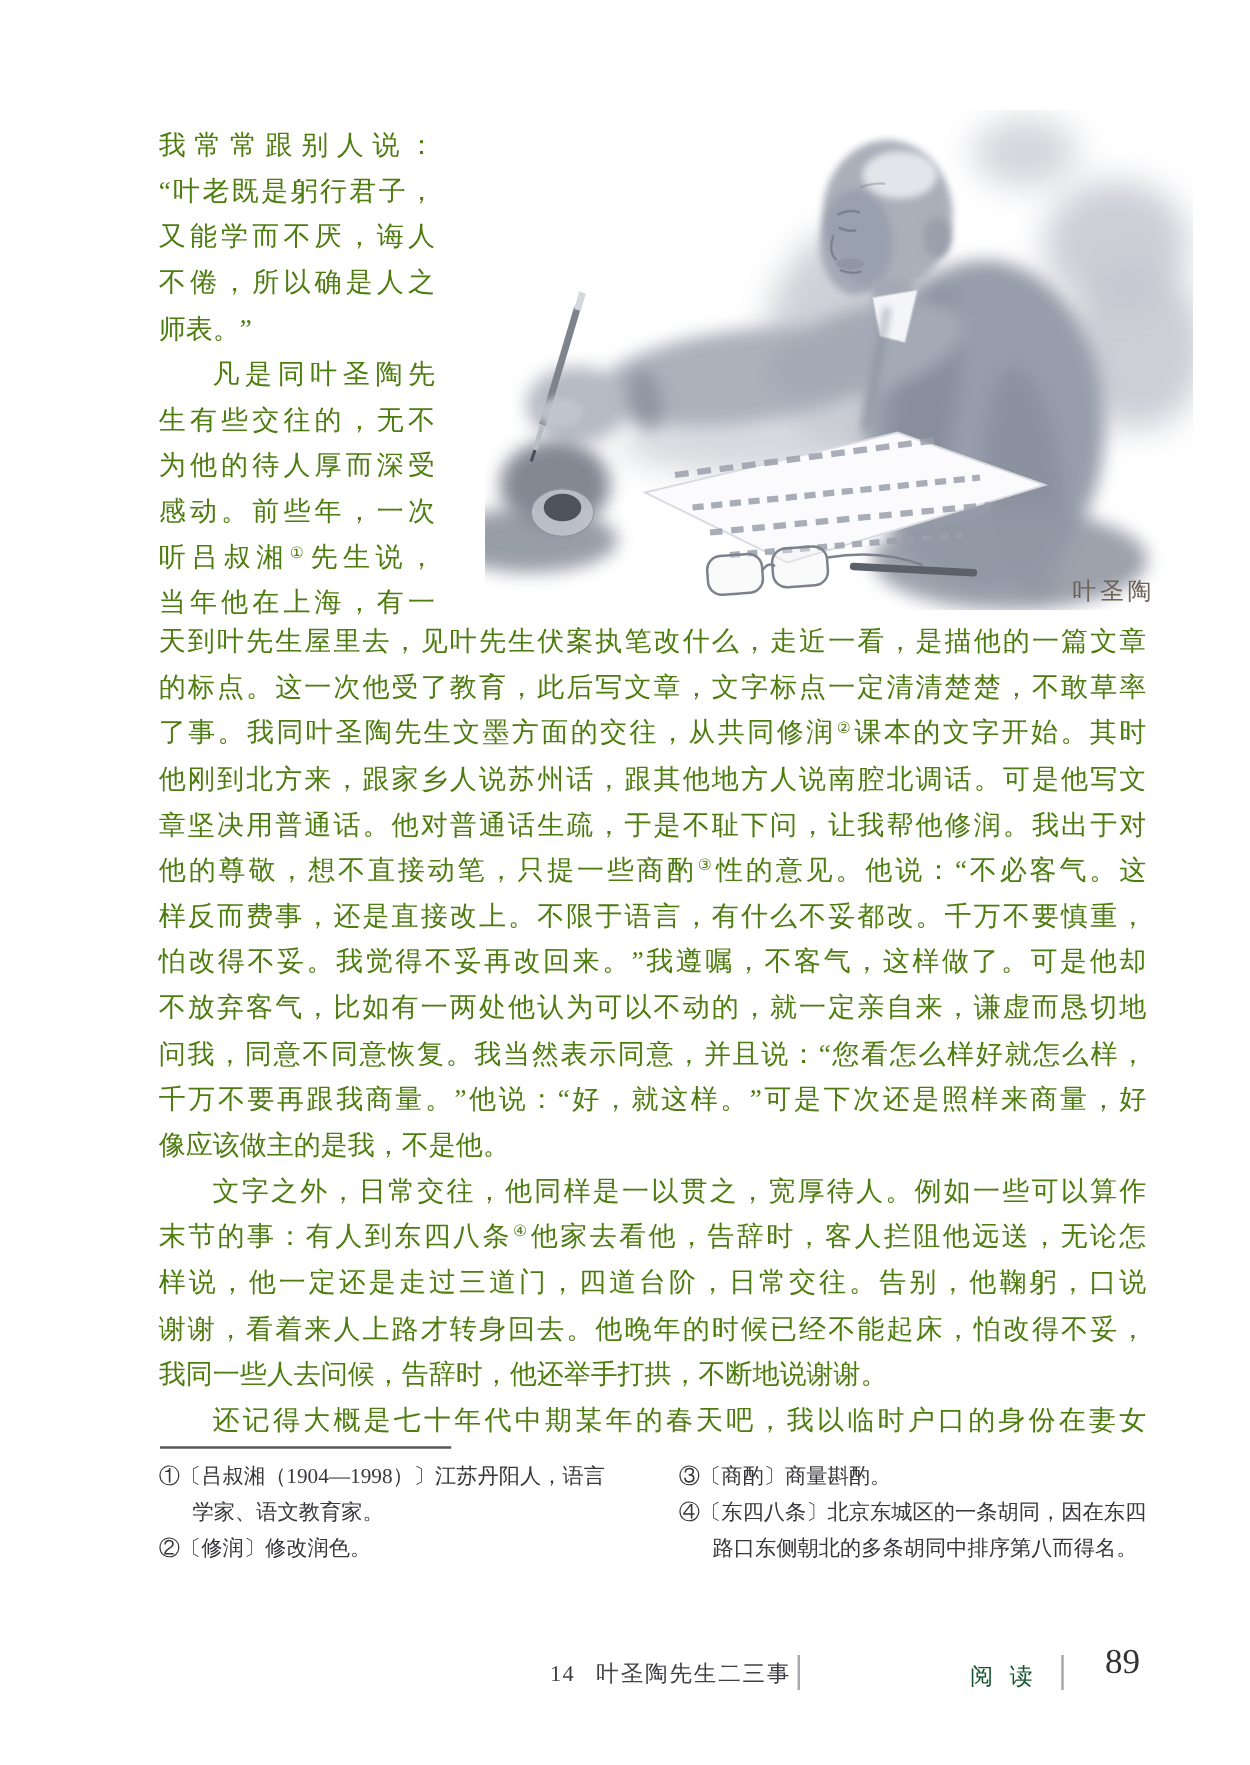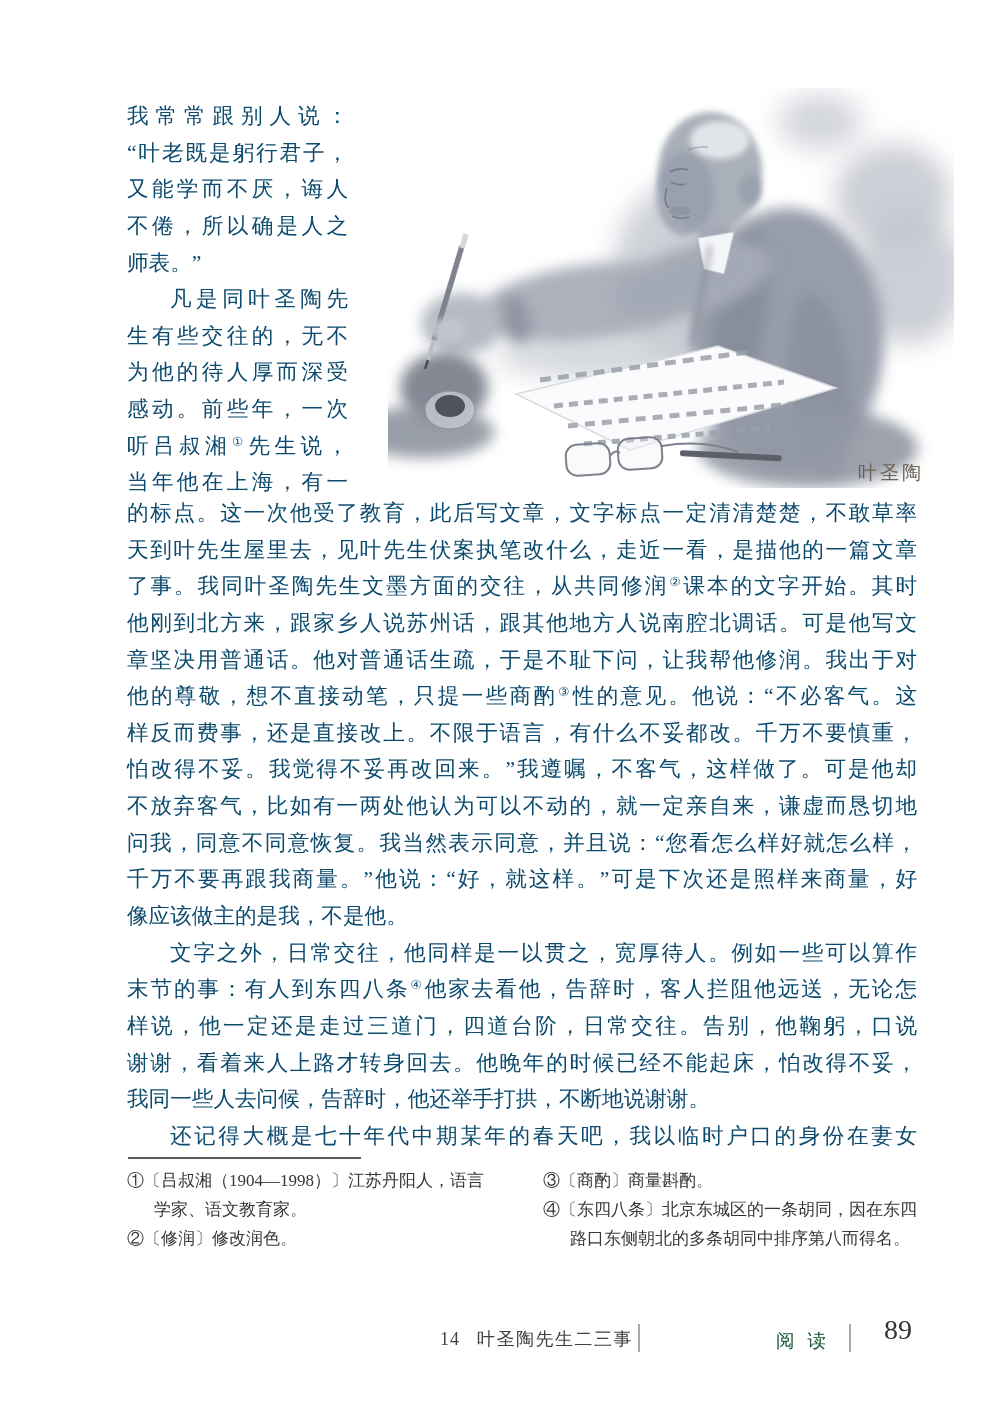--- a/index.html
+++ b/index.html
@@ -1,18 +1,18 @@
 <!DOCTYPE html>
 <html><head>
 <meta charset="utf-8">
 <style>
   html,body{margin:0;padding:0;background:#fff;}
   .page{position:relative;width:1000px;height:1412px;background:#ffffff;overflow:hidden;
         font-family:"Liberation Serif","DejaVu Serif",serif;}
-  .col{position:absolute;color:#0c4a6e;}
+  .col{position:absolute;color:#4d7c0f;}
   .col .line{height:36.65px;line-height:36.65px;font-size:21.6px;
              text-align:justify;text-align-last:justify;white-space:normal;}
   .col .line.noj{text-align:left;text-align-last:left;}
   .col .line.ind{text-indent:43px;}
   .narrow-col{left:127px;top:98px;width:221px;}
   .wide-col{left:127px;top:495px;width:790px;}
   .sup{font-size:12.5px;position:relative;top:-7px;margin:0 1px;letter-spacing:0;}
   .illus{position:absolute;left:388px;top:88px;width:566px;height:400px;overflow:hidden;}
   .caption{position:absolute;left:470px;top:372px;font-size:19px;letter-spacing:3px;color:#6e6257;}
   .fn{position:absolute;color:#36363b;}
@@ -133,22 +133,22 @@
         <line x1="78" y1="146" x2="74" y2="160" stroke="#d4d7dc" stroke-width="5.5"></line>
         <line x1="46" y1="252" x2="40" y2="272" stroke="#b9bdc4" stroke-width="4"></line>
         <line x1="40" y1="272" x2="37" y2="281" stroke="#4a4e57" stroke-width="2.5"></line>
       </g>
       <ellipse cx="60" cy="242" rx="19" ry="12" fill="#c2c6cd" opacity="0.9" filter="url(#mild)"></ellipse>
     </svg>
     <div class="caption">叶圣陶</div>
   </div>
 
   <div class="col wide-col">
+      <div class="line">天到叶先生屋里去，见叶先生伏案执笔改什么，走近一看，是描他的一篇文章</div>
       <div class="line">的标点。这一次他受了教育，此后写文章，文字标点一定清清楚楚，不敢草率</div>
-      <div class="line">天到叶先生屋里去，见叶先生伏案执笔改什么，走近一看，是描他的一篇文章</div>
       <div class="line">了事。我同叶圣陶先生文墨方面的交往，从共同修润<span class="sup">②</span>课本的文字开始。其时</div>
       <div class="line">他刚到北方来，跟家乡人说苏州话，跟其他地方人说南腔北调话。可是他写文</div>
       <div class="line">章坚决用普通话。他对普通话生疏，于是不耻下问，让我帮他修润。我出于对</div>
       <div class="line">他的尊敬，想不直接动笔，只提一些商酌<span class="sup">③</span>性的意见。他说：“不必客气。这</div>
       <div class="line">样反而费事，还是直接改上。不限于语言，有什么不妥都改。千万不要慎重，</div>
       <div class="line">怕改得不妥。我觉得不妥再改回来。”我遵嘱，不客气，这样做了。可是他却</div>
       <div class="line">不放弃客气，比如有一两处他认为可以不动的，就一定亲自来，谦虚而恳切地</div>
       <div class="line">问我，同意不同意恢复。我当然表示同意，并且说：“您看怎么样好就怎么样，</div>
       <div class="line">千万不要再跟我商量。”他说：“好，就这样。”可是下次还是照样来商量，好</div>
       <div class="line noj">像应该做主的是我，不是他。</div>

